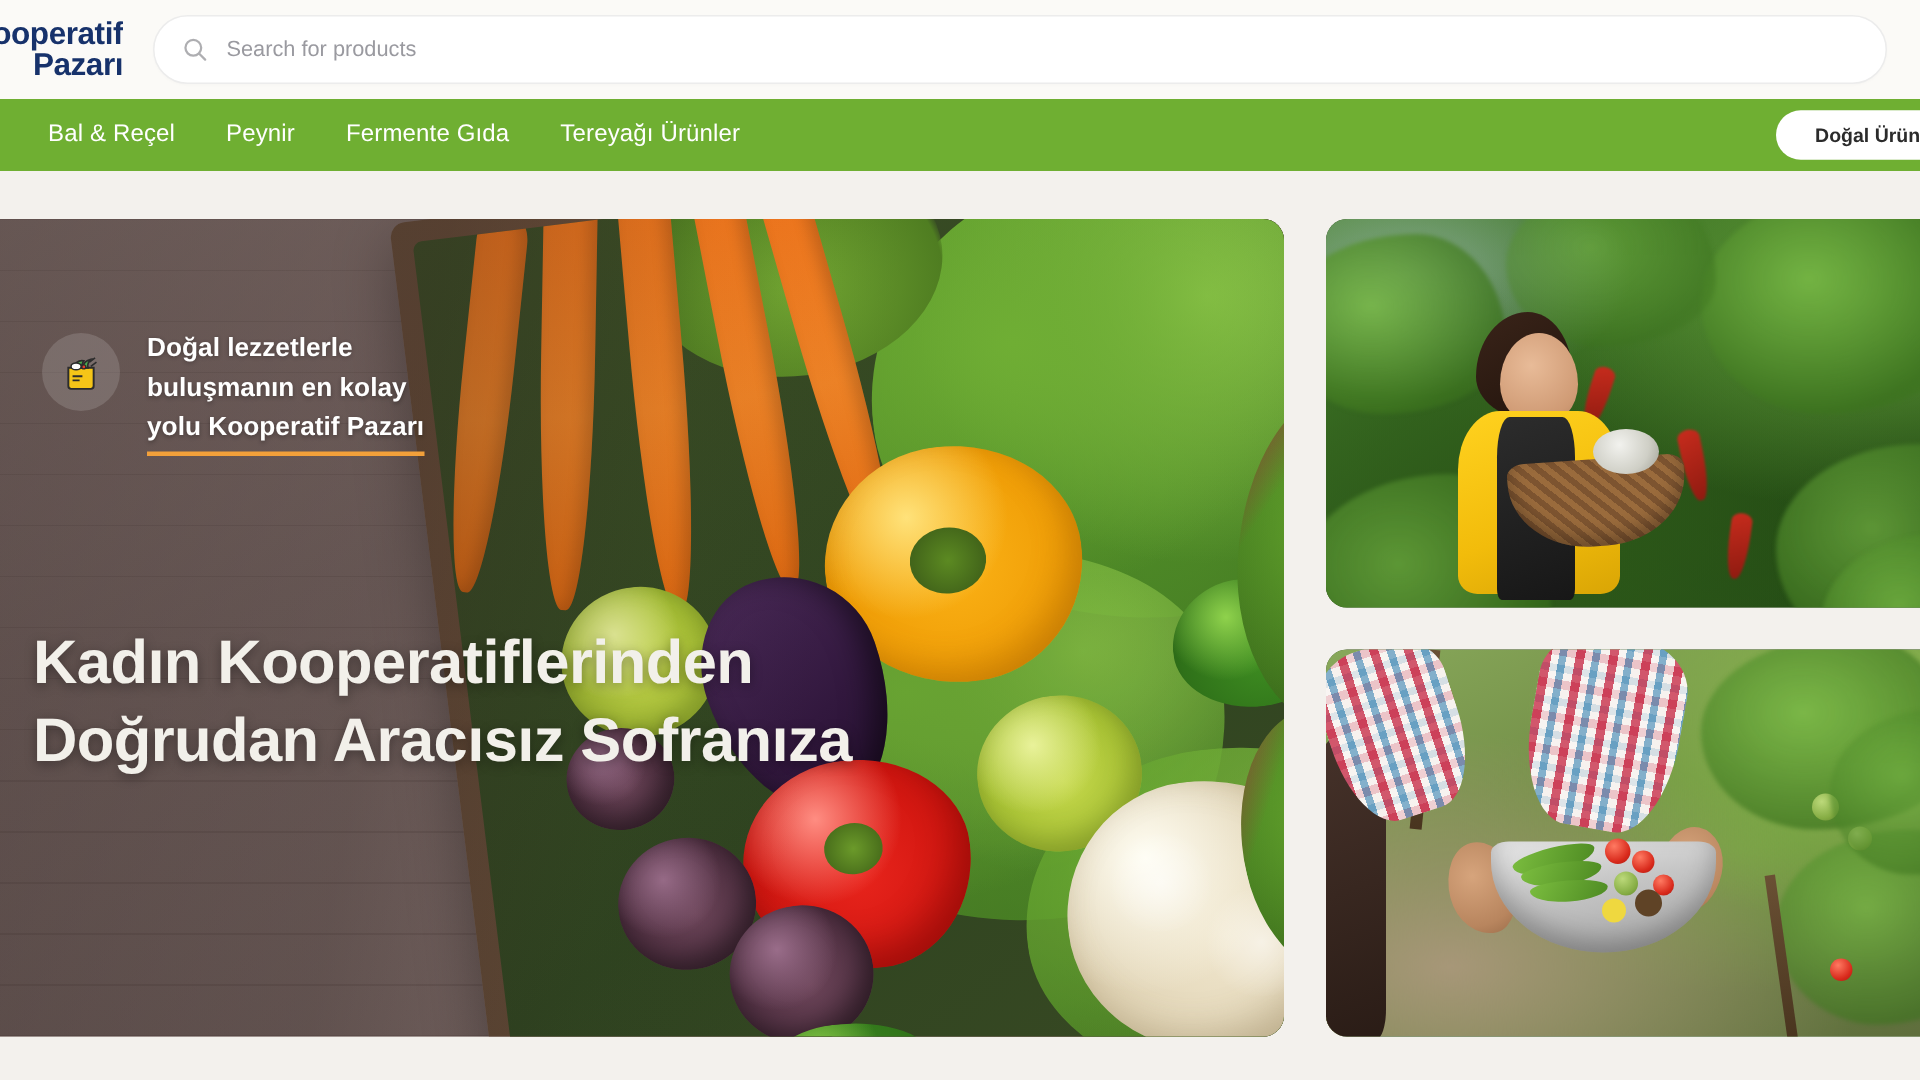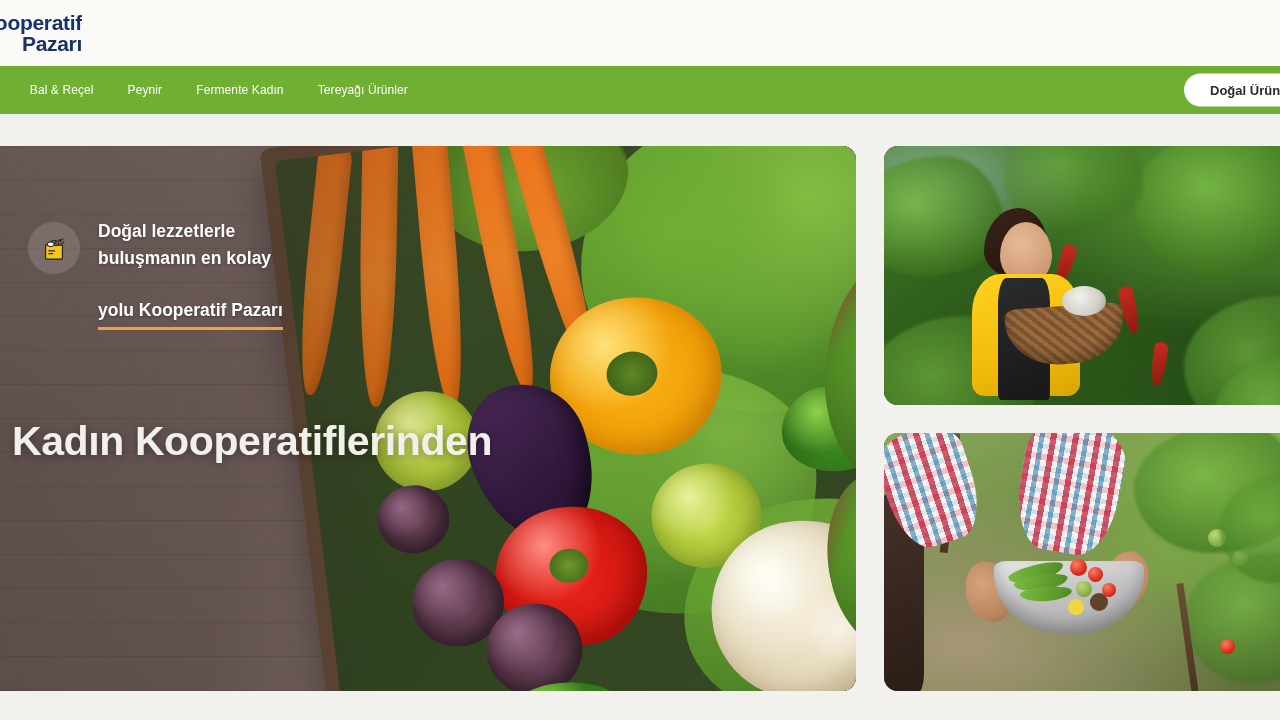--- a/index.html
+++ b/index.html
@@ -80,21 +80,21 @@
   }
   .nav-items {
     display: flex;
     align-items: center;
     margin-left: -28px;
     flex: 1 1 auto;
     white-space: nowrap;
   }
   .nav-item {
     color: #ffffff;
-    font-size: 12px;
+    font-size: 16px;
     padding: 0 17px;
     line-height: 48px;
     cursor: pointer;
     letter-spacing: 0.1px;
   }
   .nav-pill {
     position: absolute;
     right: -42px;
     top: 50%;
     transform: translateY(-50%);
@@ -311,26 +311,25 @@
     font-size: 17.5px;
     line-height: 1.52;
     font-weight: 600;
     max-width: 205px;
     text-shadow: 0 1px 3px rgba(0,0,0,0.3);
   }
   .tagline .underlined {
     border-bottom: 3px solid #f2a03a;
     padding-bottom: 3px;
     display: inline-block;
-    margin-top: 26px;
   }
 
   .hero-title {
     position: absolute;
-    left: 46px;
+    left: 56px;
     top: 270px;
     color: #f2f0ea;
     font-size: 41px;
     font-weight: 600;
     line-height: 1.26;
     letter-spacing: -0.4px;
     text-shadow: 0 2px 8px rgba(0,0,0,0.35);
     max-width: 700px;
   }
 
@@ -479,28 +478,37 @@
 </head>
 <body>
 
 <div class="header">
 
   <div class="logo">
     <span class="l1">Kooperatif</span>
     <span class="l2">Pazarı</span>
   </div>
 
+  <div class="search-wrap">
+    <span class="search-icon">
+      <svg viewBox="0 0 24 24" width="18" height="18" fill="none" stroke="#6d6d73" stroke-width="2" stroke-linecap="round">
+        <circle cx="10.5" cy="10.5" r="7"></circle>
+        <line x1="15.8" y1="15.8" x2="21" y2="21"></line>
+      </svg>
+    </span>
+    <input class="search-input" type="text" placeholder="Search for products" style="">
+  </div>
 </div>
 
 <div class="navbar">
   <div class="nav-items">
     <div class="nav-item">a</div>
     <div class="nav-item">Bal &amp; Reçel</div>
     <div class="nav-item">Peynir</div>
-    <div class="nav-item">Fermente Kadın</div>
+    <div class="nav-item">Fermente Gıda</div>
     <div class="nav-item">Tereyağı Ürünler</div>
   </div>
   <div class="nav-pill">Doğal Ürünler</div>
 </div>
 
 <div class="main">
   <div class="grid">
 
     <div class="hero">
 
@@ -562,20 +570,21 @@
           </div>
           <div class="tagline">
             <span>Doğal lezzetlerle</span><br>
             <span>buluşmanın en kolay</span><br>
             <span class="underlined"><span>yolu </span><span>Kooperatif Pazarı</span></span>
           </div>
         </div>
 
         <div class="hero-title">
           <span>Kadın Kooperatiflerinden</span><br>
+          <span>Doğrudan Aracısız Sofranıza</span>
         </div>
 
       </div>
     </div>
 
     <div class="side">
 
       <div class="side-card sc-top">
         <div class="bg"></div>
         <div class="leaf" style="left:-30px; top:10px;  width:150px; height:120px;"></div>

